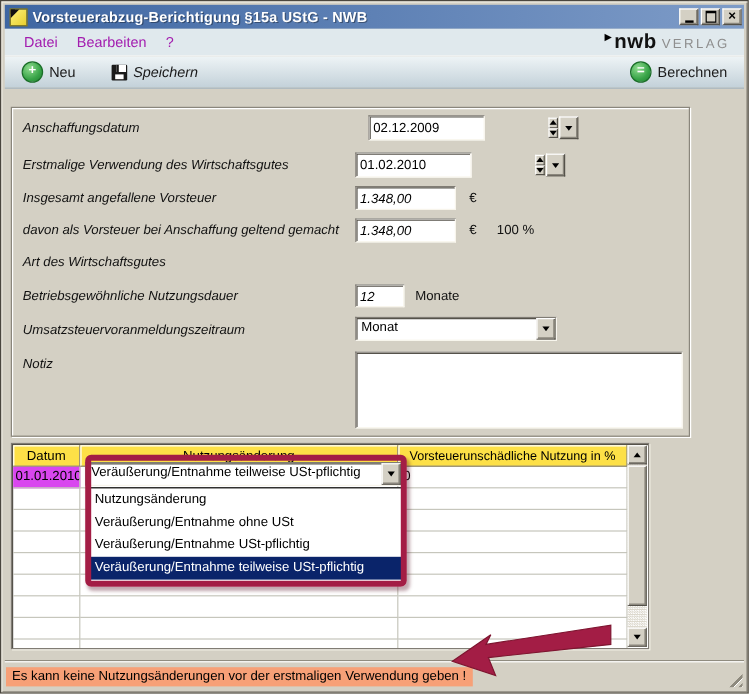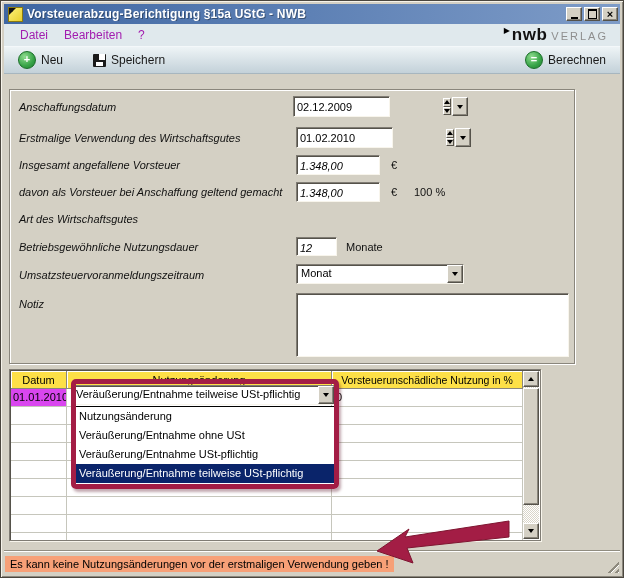--- a/index.html
+++ b/index.html
@@ -141,34 +141,34 @@
       <span class="logo-brand">nwb</span>
       <span class="logo-suffix">VERLAG</span>
     </span>
   </div>
 
   <div class="toolbar">
     <div class="tbtn">
       <span class="ico-circle">+</span>
       <span>Neu</span>
     </div>
-    <div class="tbtn" style="margin-left:18px;">
+    <div class="tbtn" style="margin-left:18px;font-style:italic;">
       <span class="ico-floppy"></span>
       <span>Speichern</span>
     </div>
     <div class="tbtn tbtn-right">
       <span class="ico-circle">=</span>
       <span>Berechnen</span>
     </div>
   </div>
 
   <div class="groupbox"></div>
 
   <span class="flabel" style="left:18px;top:100px;">Anschaffungsdatum</span>
-  <div class="sunken datectl" style="left:292px;top:95px;width:97px;height:21px;">
+  <div class="sunken datectl" style="left:306px;top:95px;width:97px;height:21px;">
     <input class="fval" value="02.12.2009" style="">
     <span class="spin">
       <button class="spin-btn">
           <span class="tri-up"></span>
         </button>
       <button class="spin-btn">
           <span class="tri-down"></span>
         </button>
     </span>
     <button class="drop-btn">

